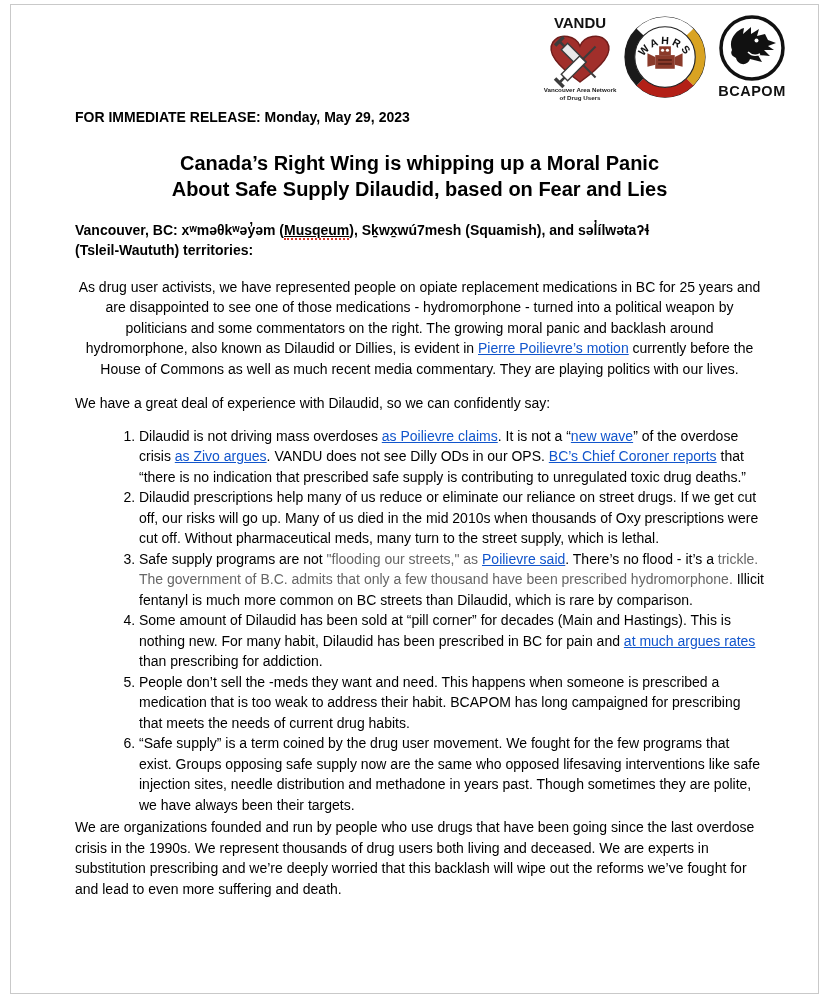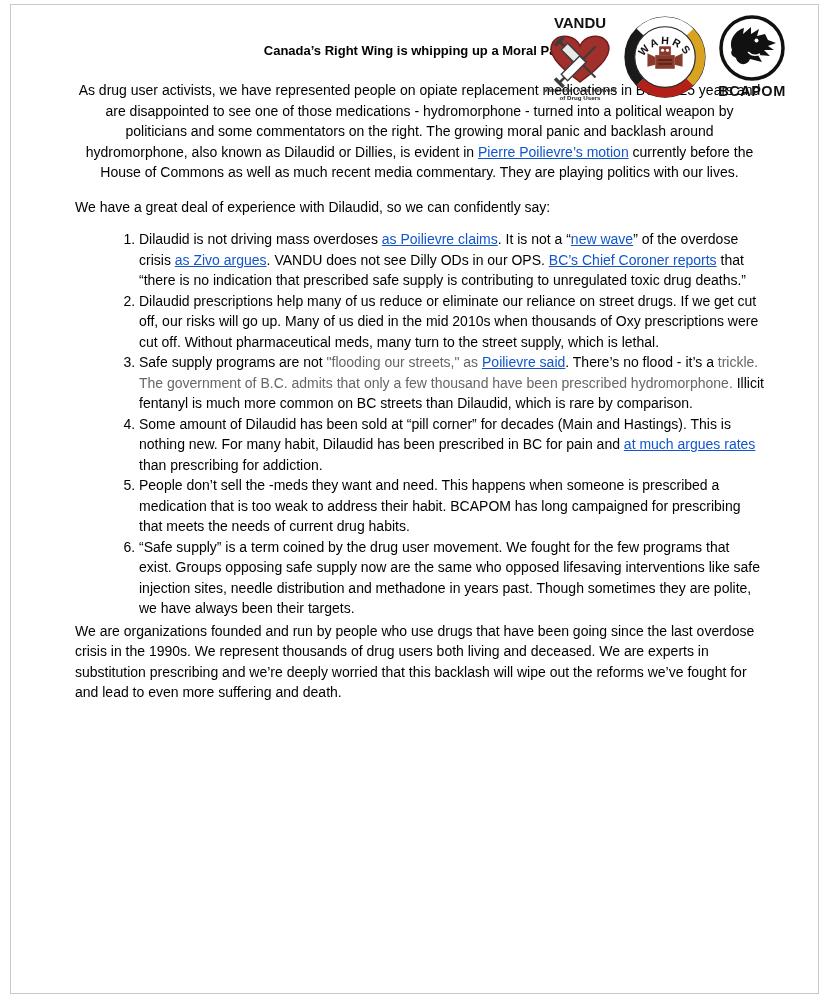--- a/index.html
+++ b/index.html
@@ -3,21 +3,21 @@
 <meta charset="utf-8">
 <style>
   html,body{margin:0;padding:0;background:#ffffff;}
   body{width:832px;height:1006px;position:relative;font-family:"Liberation Sans",sans-serif;color:#000;}
   .page{position:absolute;left:10px;top:4px;width:809px;height:990px;border:1px solid #c9c9c9;
         background:#fff;box-sizing:border-box;overflow:hidden;}
   .logos{position:absolute;top:6px;right:22px;display:flex;align-items:center;gap:2px;}
   .logo{display:block;}
   .content{padding:0 54px 0 64px;font-size:14px;line-height:20.5px;}
   .release{margin-top:102px;font-weight:bold;}
-  .doc-title{margin-top:33px;text-align:center;font-weight:bold;font-size:13px;line-height:26px;}
+  .doc-title{margin-top:22px;text-align:center;font-weight:bold;font-size:20px;line-height:26px;}
   .dateline{margin-top:18px;font-weight:bold;}
   .para{margin-top:16px;text-align:center;}
   .exp{margin-top:14px;}
   ol.points{margin:12px 0 0 0;padding-left:64px;}
   ol.points li{margin:0;padding:0;}
   .closing{margin-top:2px;}
   .seg-plain{color:#000;}
   .seg-gray{color:#666666;}
   .seg-link{color:#1155cc;text-decoration:underline;cursor:pointer;}
   .seg-misspelled{text-decoration:underline;border-bottom:2px dotted #d93025;}
@@ -83,25 +83,28 @@
         <circle cx="44" cy="36" r="31" fill="#ffffff" stroke="#111" stroke-width="3.5"></circle>
         <path d="M24,38 C20,28 28,18 36,16 L35,22 L43,15 L43,22 L51,17 L49,24 L57,22 L60,28 L68,31 L60,34 L66,38 L56,38 L62,44 L50,43 L54,50 L42,47 C40,54 30,54 28,46 C24,44 22,42 24,38 Z" fill="#111"></path>
         <circle cx="48.5" cy="28.5" r="2" fill="#fff"></circle>
         <path d="M40,40 C44,44 48,44 52,42" stroke="#fff" stroke-width="1.5" fill="none"></path>
       </g>
       <text x="44" y="84" text-anchor="middle" font-size="14.5" font-weight="bold" fill="#111" letter-spacing="0.5">BCAPOM</text>
     </svg>
   </div>
 
   <div class="content">
+    <div class="release">FOR IMMEDIATE RELEASE: Monday, May 29, 2023</div>
 
     <div class="doc-title">
       <div>Canada’s Right Wing is whipping up a Moral Panic</div>
+      <div>About Safe Supply Dilaudid, based on Fear and Lies</div>
     </div>
 
+    <div class="dateline"><span class="seg-plain">Vancouver, BC: xʷməθkʷəy̓əm (</span><span class="seg-misspelled">Musqeum</span><span class="seg-plain">), Sḵwx̱wú7mesh (Squamish), and səl̓ílwətaʔɬ</span><br><span class="seg-plain">(Tsleil-Waututh) territories:</span></div>
 
     <div class="para"><span class="seg-plain">As drug user activists, we have represented people on opiate replacement medications in BC for 25 years and are disappointed to see one of those medications - hydromorphone - turned into a political weapon by politicians and some commentators on the right. The growing moral panic and backlash around hydromorphone, also known as Dilaudid or Dillies, is evident in </span><a class="seg-link" href="#">Pierre Poilievre’s motion</a><span class="seg-plain"> currently before the House of Commons as well as much recent media commentary. They are playing politics with our lives.</span></div>
 
     <div class="exp">We have a great deal of experience with Dilaudid, so we can confidently say:</div>
 
     <ol class="points">
       <li><span class="seg-plain">Dilaudid is not driving mass overdoses </span><a class="seg-link" href="#">as Poilievre claims</a><span class="seg-plain">. It is not a “</span><a class="seg-link" href="#">new wave</a><span class="seg-plain">” of the overdose crisis </span><a class="seg-link" href="#">as Zivo argues</a><span class="seg-plain">. VANDU does not see Dilly ODs in our OPS. </span><a class="seg-link" href="#">BC’s Chief Coroner reports</a><span class="seg-plain"> that “there is no indication that prescribed safe supply is contributing to unregulated toxic drug deaths.”</span></li>
       <li><span class="seg-plain">Dilaudid prescriptions help many of us reduce or eliminate our reliance on street drugs. If we get cut off, our risks will go up. Many of us died in the mid 2010s when thousands of Oxy prescriptions were cut off. Without pharmaceutical meds, many turn to the street supply, which is lethal.</span></li>
       <li><span class="seg-plain">Safe supply programs are not </span><span class="seg-gray">"flooding our streets," as </span><a class="seg-link" href="#">Poilievre said</a><span class="seg-plain">. There’s no flood - it’s a </span><span class="seg-gray">trickle. The government of B.C. admits that only a few thousand have been prescribed hydromorphone. </span><span class="seg-plain">Illicit fentanyl is much more common on BC streets than Dilaudid, which is rare by comparison.</span></li>
       <li><span class="seg-plain">Some amount of Dilaudid has been sold at “pill corner” for decades (Main and Hastings). This is nothing new. For many habit, Dilaudid has been prescribed in BC for pain and </span><a class="seg-link" href="#">at much argues rates</a><span class="seg-plain"> than prescribing for addiction.</span></li>

